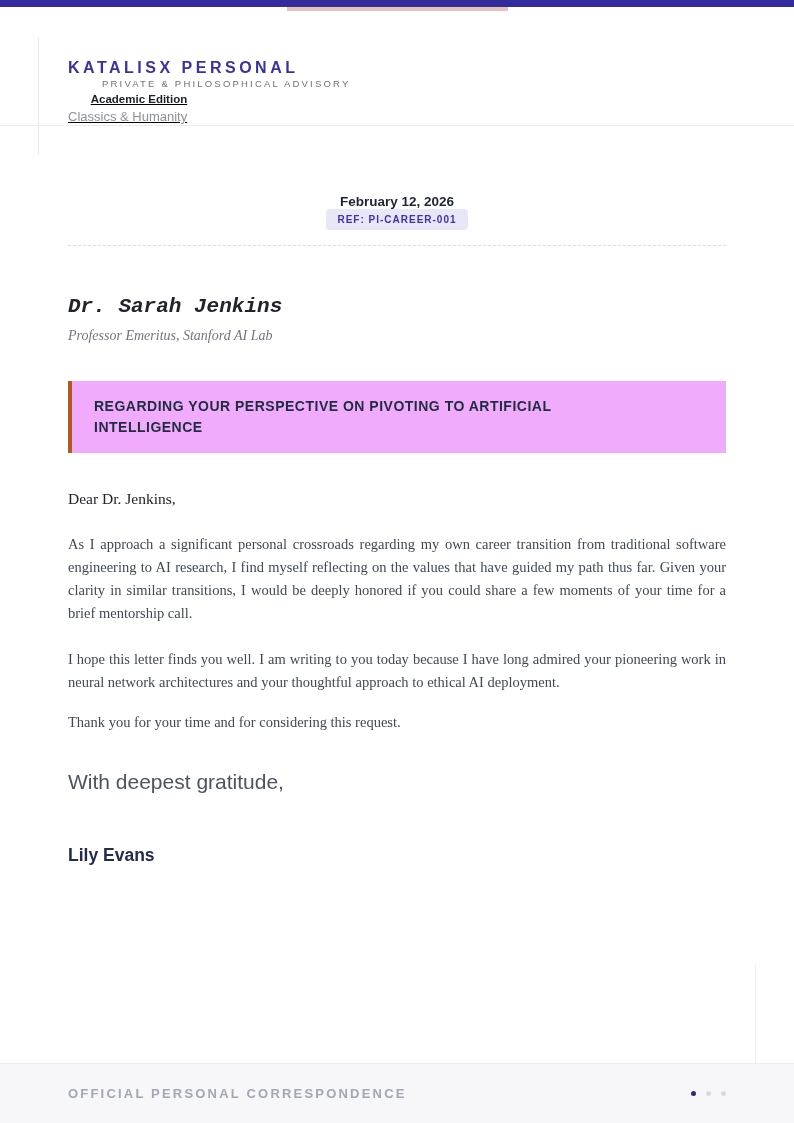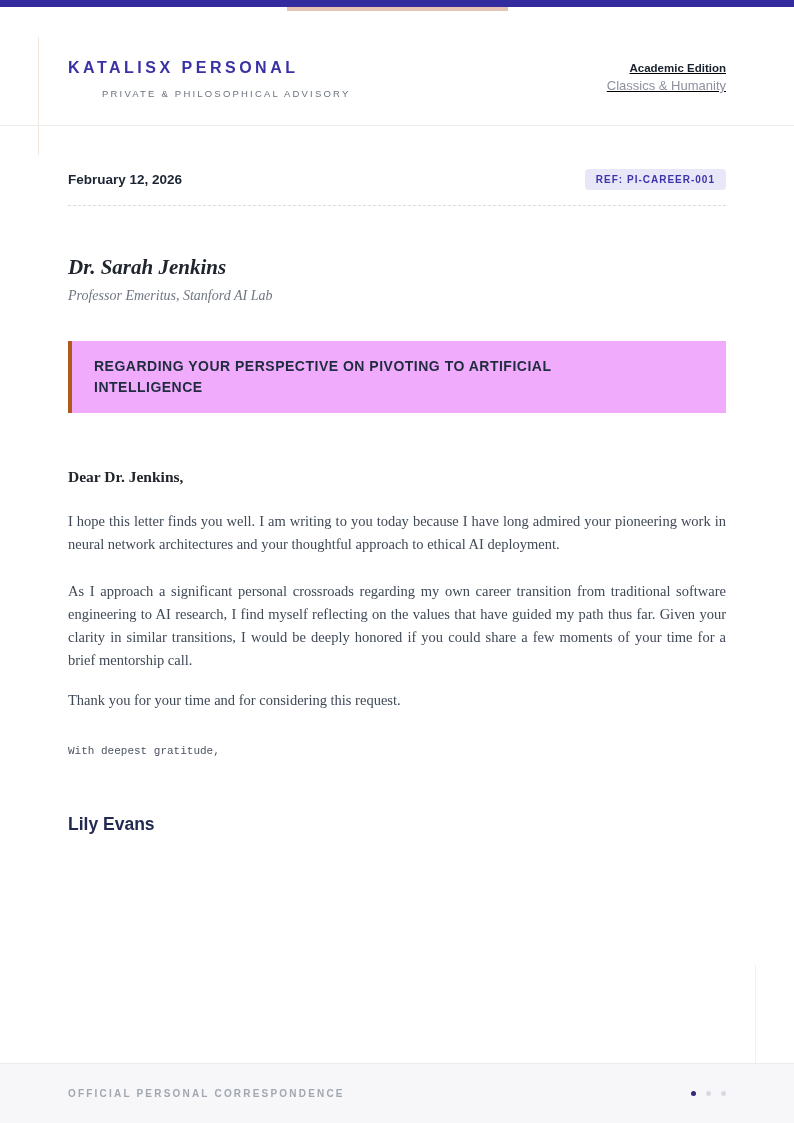--- a/index.html
+++ b/index.html
@@ -37,60 +37,62 @@
     position: absolute; right: 38px; top: 965px;
     width: 1px; height: 98px; background: #f0f0f3;
   }
 
   .content { margin: 0 68px; }
 
   
   .header-row {
     display: flex; justify-content: space-between; align-items: flex-start;
     padding-top: 51px;
+    flex-direction: column;
   }
   .brand {
     font-size: 16px; font-weight: 700; letter-spacing: 3.5px;
     color: #3a31a5; line-height: 19px;
   }
   .tagline {
-    margin-top: 11px;
+    margin-top: 1px;
     font-size: 9.5px; font-weight: 500; letter-spacing: 2.2px;
     color: #6b7280;
     padding-left: 34px;
   }
   .edition { text-align: right; padding-top: 4px; text-decoration: underline; }
   .edition-title { font-size: 11.5px; font-weight: 700; color: #18202b; }
   .edition-sub { margin-top: 4px; font-size: 13px; color: #8b919d; }
 
   
   .date-row {
     display: flex; justify-content: space-between; align-items: center;
     margin-top: 70px;
+    flex-direction: column;
   }
   .date { font-size: 13.5px; font-weight: 700; color: #1b2433; }
   .ref-badge {
     background: #e7e7f8; color: #3d34ad;
     font-size: 10px; font-weight: 700; letter-spacing: 1px;
     padding: 5px 11px; border-radius: 4px;
   }
   .dashed-divider {
     border-top: 1px dashed #d8dbdf;
     margin-top: 15px;
   }
 
   
   .recipient { margin-top: 47px; }
   .recipient-label {
     font-size: 9.5px; font-weight: 700; letter-spacing: 2.1px;
     color: #c2702e;
   }
   .recipient-name {
     margin-top: 7px;
-    font-family: Liberation Serif, serif;
+    font-family: Liberation Mono, monospace;
     font-style: italic; font-weight: 700;
     font-size: 21px; color: #20252d; line-height: 28px;
   }
   .recipient-title {
     margin-top: 6px;
     font-family: "Liberation Serif", serif;
     font-style: italic; font-size: 14px; color: #6f7682;
     line-height: 18px;
   }
 
@@ -103,38 +105,38 @@
   }
   .subject-text {
     font-size: 14px; font-weight: 700; color: #1e2c3e;
     letter-spacing: 0.5px; line-height: 21px;
     text-transform: uppercase;
     max-width: 520px;
   }
 
   
   .salutation {
-    margin-top: 54px;
+    margin-top: 36px;
     font-family: "Liberation Serif", serif;
-    font-weight: 700; font-size: 15.5px; color: #20242b;
+    font-weight: 400; font-size: 15.5px; color: #20242b;
     line-height: 20px;
   }
   .para {
     font-family: "Liberation Serif", serif;
     font-size: 14.5px; color: #3f4956;
     line-height: 23px; text-align: justify;
   }
   .para-1 { margin-top: 23px; }
   .para-2 { margin-top: 24px; }
   .para-3 { margin-top: 17px; }
 
   .closing {
-    margin-top: 27px;
-    font-family: Liberation Mono, monospace;
-    font-size: 11px; color: #4c5462; line-height: 24px;
+    margin-top: 36px;
+    font-family: Liberation Sans, sans-serif;
+    font-size: 21px; color: #4c5462; line-height: 24px;
   }
 
   .sig-name {
     margin-top: 49px;
     font-size: 17.5px; font-weight: 700; color: #232a50;
     line-height: 24px;
   }
   .sig-title {
     margin-top: 7px;
     font-size: 10px; font-weight: 700; letter-spacing: 1.6px;
@@ -144,21 +146,21 @@
   
   .footer {
     position: absolute; left: 0; bottom: 0;
     width: 100%; height: 60px;
     background: #f7f7f9;
     border-top: 1px solid #ebebee;
     display: flex; justify-content: space-between; align-items: center;
     padding: 0 68px;
   }
   .footer-label {
-    font-size: 10px; font-weight: 600; letter-spacing: 2.2px;
+    font-size: 13px; font-weight: 600; letter-spacing: 2.2px;
     color: #a1a7b3;
   }
   .dots { display: flex; gap: 10px; align-items: center; }
   .dot { width: 5px; height: 5px; border-radius: 50%; display: inline-block; cursor: pointer; }
   .dot.active { background: #332a7c; }
   .dot.inactive { background: #d9d9e3; }
 </style>
 </head>
 <body>
 
@@ -195,22 +197,22 @@
       <div class="recipient-name">Dr. Sarah Jenkins</div>
       <div class="recipient-title">Professor Emeritus, Stanford AI Lab</div>
     </div>
 
     <div class="subject-block">
       <div class="subject-text">REGARDING YOUR PERSPECTIVE ON PIVOTING TO ARTIFICIAL INTELLIGENCE</div>
     </div>
 
     <div class="salutation">Dear Dr. Jenkins,</div>
 
+    <p class="para para-2">As I approach a significant personal crossroads regarding my own career transition from traditional software engineering to AI research, I find myself reflecting on the values that have guided my path thus far. Given your clarity in similar transitions, I would be deeply honored if you could share a few moments of your time for a brief mentorship call.</p>
     <p class="para para-1">I hope this letter finds you well. I am writing to you today because I have long admired your pioneering work in neural network architectures and your thoughtful approach to ethical AI deployment.</p>
-    <p class="para para-2">As I approach a significant personal crossroads regarding my own career transition from traditional software engineering to AI research, I find myself reflecting on the values that have guided my path thus far. Given your clarity in similar transitions, I would be deeply honored if you could share a few moments of your time for a brief mentorship call.</p>
     <p class="para para-3">Thank you for your time and for considering this request.</p>
 
     <div class="closing">With deepest gratitude,</div>
 
     <div class="sig-name">Lily Evans</div>
 
   </div>
 
   <div class="footer">
     <div class="footer-label">OFFICIAL PERSONAL CORRESPONDENCE</div>

